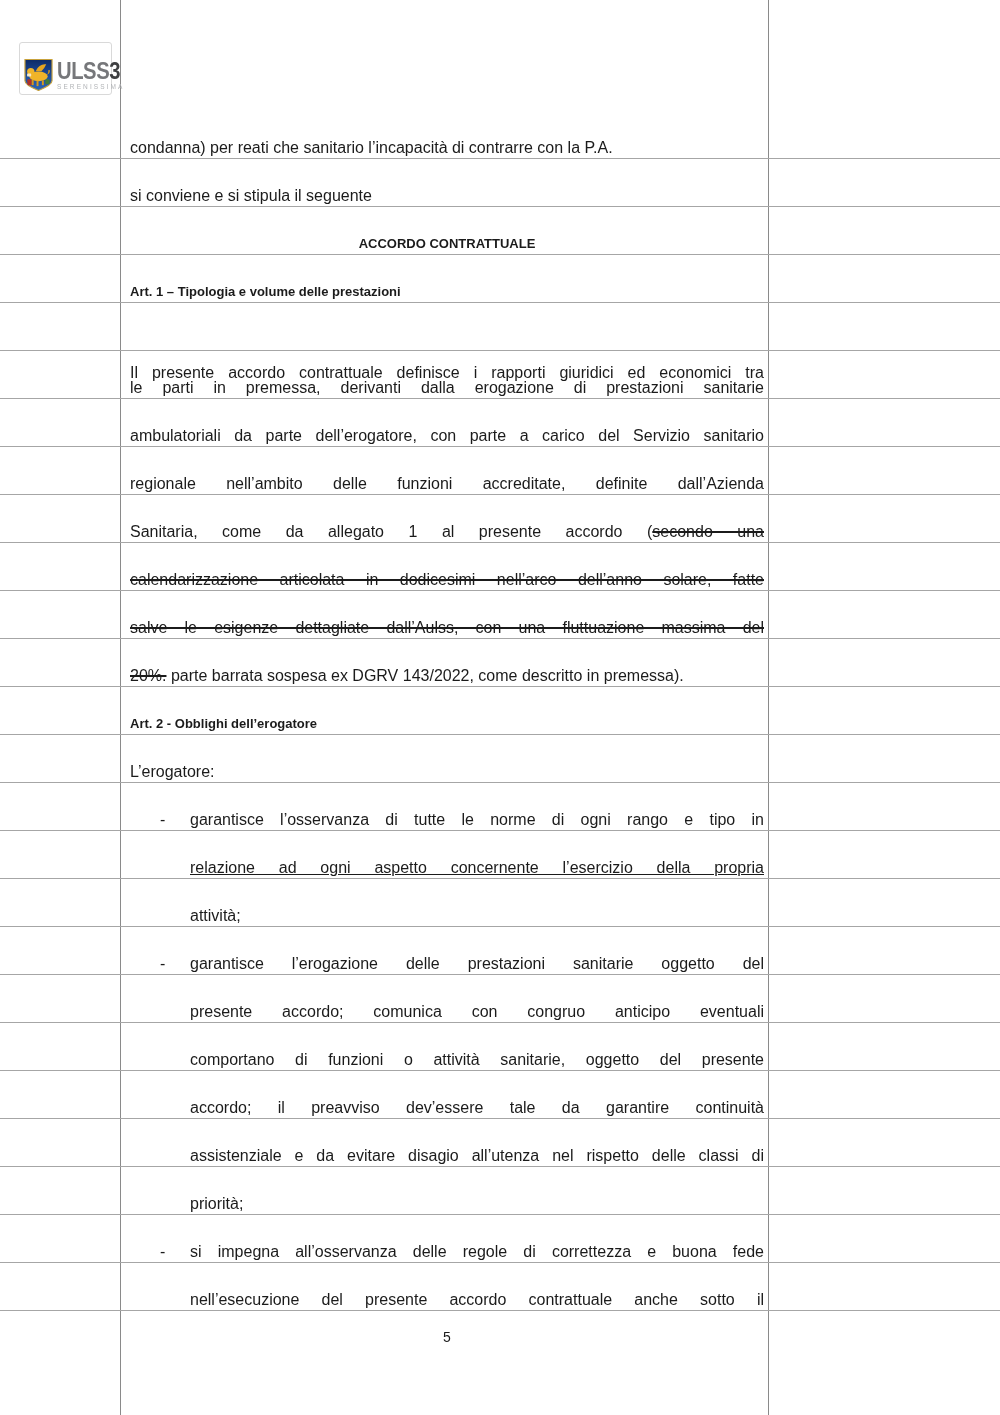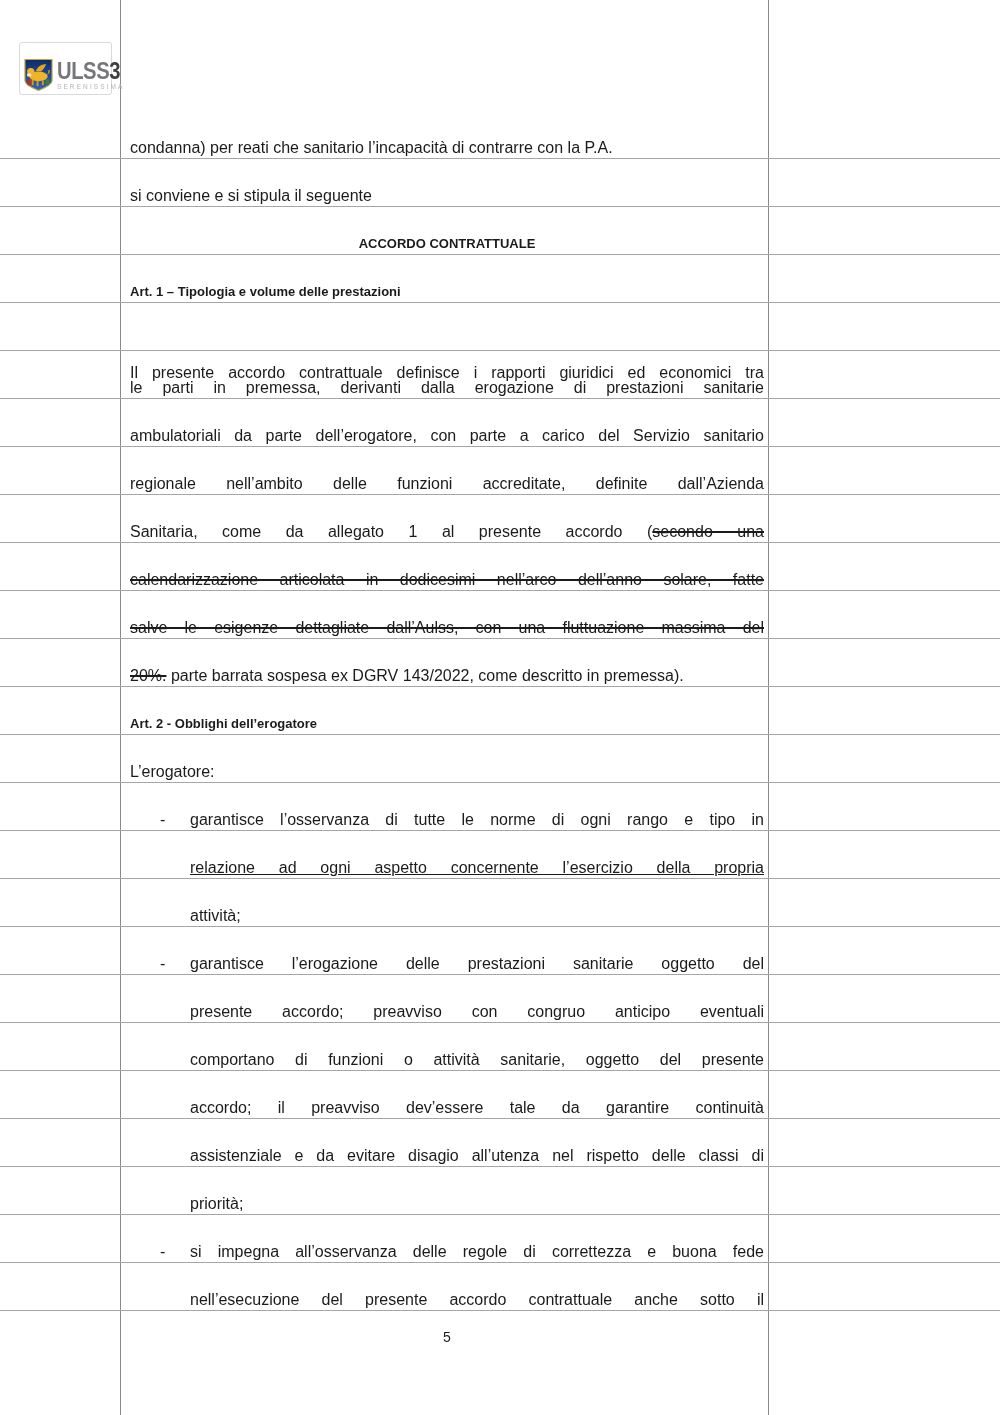--- a/index.html
+++ b/index.html
@@ -163,21 +163,21 @@
         <div class="txt justify ind"><span>relazione ad ogni aspetto concernente l’esercizio della propria</span></div>
       </div>
       <div class="row" style="top: 901px;">
         <div class="txt left ind"><span>attività;</span></div>
       </div>
       <div class="row" style="top: 949px;">
         <span class="dash">-</span>
         <div class="txt justify ind"><span>garantisce l’erogazione delle prestazioni sanitarie oggetto del</span></div>
       </div>
       <div class="row" style="top: 997px;">
-        <div class="txt justify ind"><span>presente accordo; preavviso con congruo anticipo eventuali</span></div>
+        <div class="txt justify ind"><span>presente accordo; comunica con congruo anticipo eventuali</span></div>
       </div>
       <div class="row" style="top: 1045px;">
         <div class="txt justify ind"><span>comportano di funzioni o attività sanitarie, oggetto del presente</span></div>
       </div>
       <div class="row" style="top: 1093px;">
         <div class="txt justify ind"><span>accordo; il preavviso dev’essere tale da garantire continuità</span></div>
       </div>
       <div class="row" style="top: 1141px;">
         <div class="txt justify ind"><span>assistenziale e da evitare disagio all’utenza nel rispetto delle classi di</span></div>
       </div>

